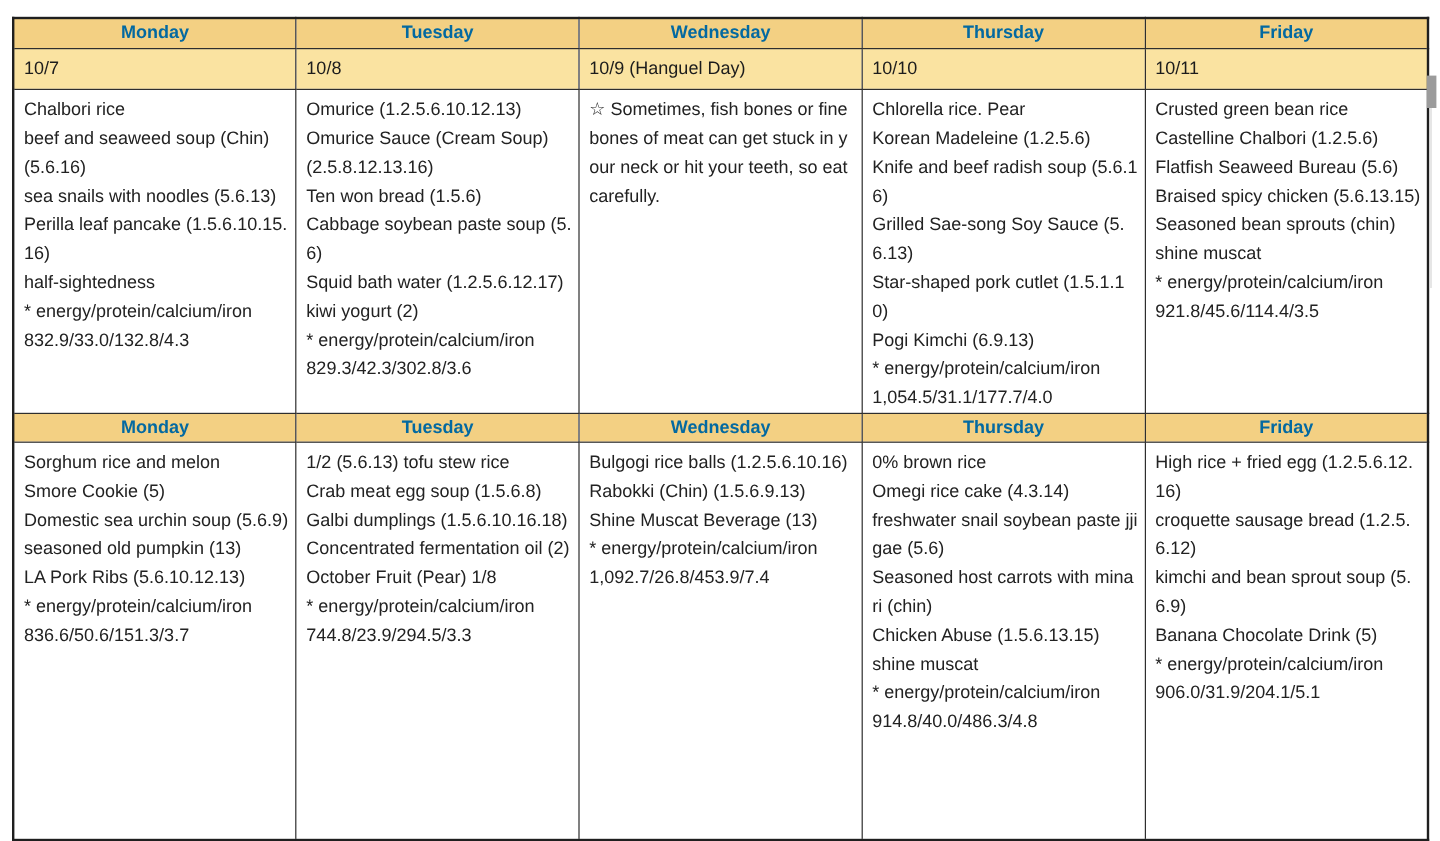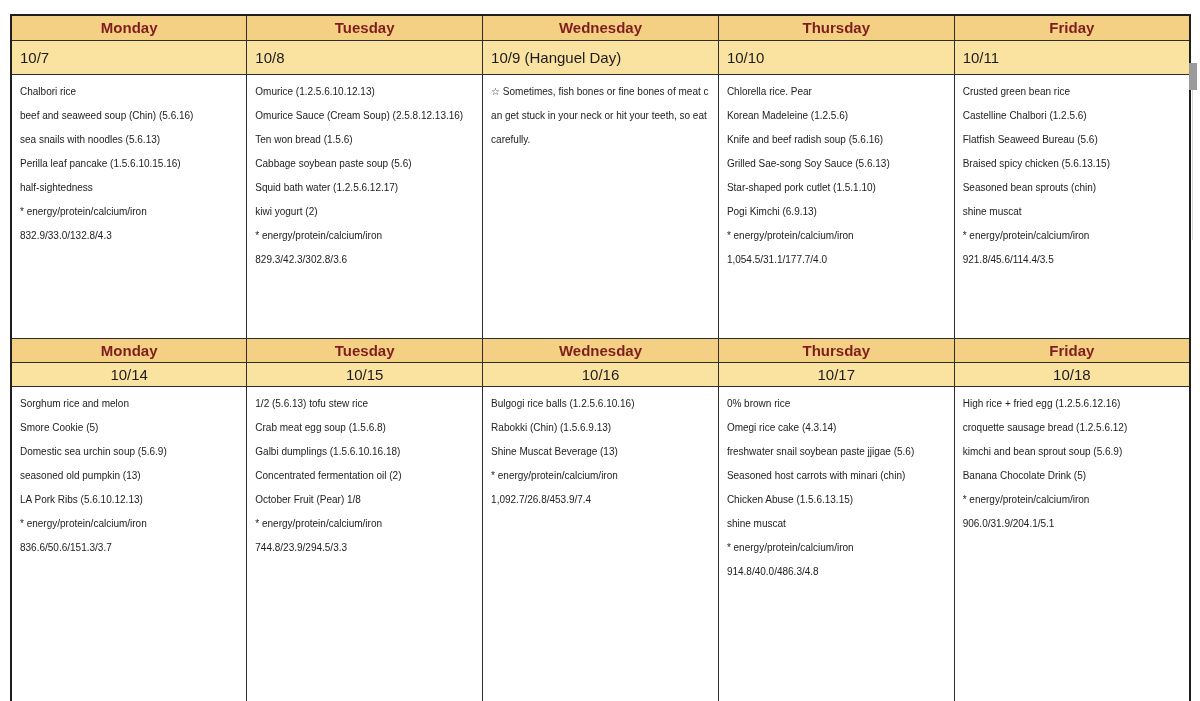--- a/index.html
+++ b/index.html
@@ -23,39 +23,39 @@
     border: 2px solid #1f1f1f;
   }
   table.menu th, table.menu td {
     border: 1px solid #2e2e2e;
     overflow: hidden;
   }
   th.day {
     background: var(--header-bg, #f3d083);
     font-weight: bold;
     font-size: 15px;
-    color: #7f1d1d;
+    color: #0369a1;
     text-align: center;
     vertical-align: middle;
     padding: 0;
   }
   td.date {
     background: var(--date-bg, #fae3a1);
     font-size: 15px;
     color: #1c1c1c;
     vertical-align: middle;
     padding: 1px 8px;
   }
   td.date.align-left   { text-align: left; }
   td.date.align-center { text-align: center; }
   td.menu-cell {
     background: #ffffff;
     vertical-align: top;
     padding: 5px 5px 0 8px;
-    font-size: 10px;
+    font-size: 15px;
     color: #222222;
   }
   .item {
     line-height: 24px;
     word-break: break-all;
   }
   .u {
     text-decoration-color: var(--underline-color, #8fa9c4);
     text-decoration-thickness: 2px;
     text-underline-offset: 3px;
@@ -148,27 +148,20 @@
             <div class="item">921.8/45.6/114.4/3.5</div>
           </td>
         </tr>
         <tr style="height: 24px;">
           <th class="day">Monday</th>
           <th class="day">Tuesday</th>
           <th class="day">Wednesday</th>
           <th class="day">Thursday</th>
           <th class="day">Friday</th>
         </tr>
-        <tr style="height: 24px;">
-          <td class="date align-center">10/14</td>
-          <td class="date align-center">10/15</td>
-          <td class="date align-center">10/16</td>
-          <td class="date align-center">10/17</td>
-          <td class="date align-center">10/18</td>
-        </tr>
         <tr style="height: 332px;">
           <td class="menu-cell">
             <div class="item">Sorghum rice and melon</div>
             <div class="item">Smore Cookie (5)</div>
             <div class="item">Domestic sea urchin soup (5.6.9)</div>
             <div class="item">seasoned old pumpkin (13)</div>
             <div class="item">LA Pork Ribs (5.6.10.12.13)</div>
             <div class="item">* energy/protein/calcium/iron</div>
             <div class="item">836.6/50.6/151.3/3.7</div>
           </td>

